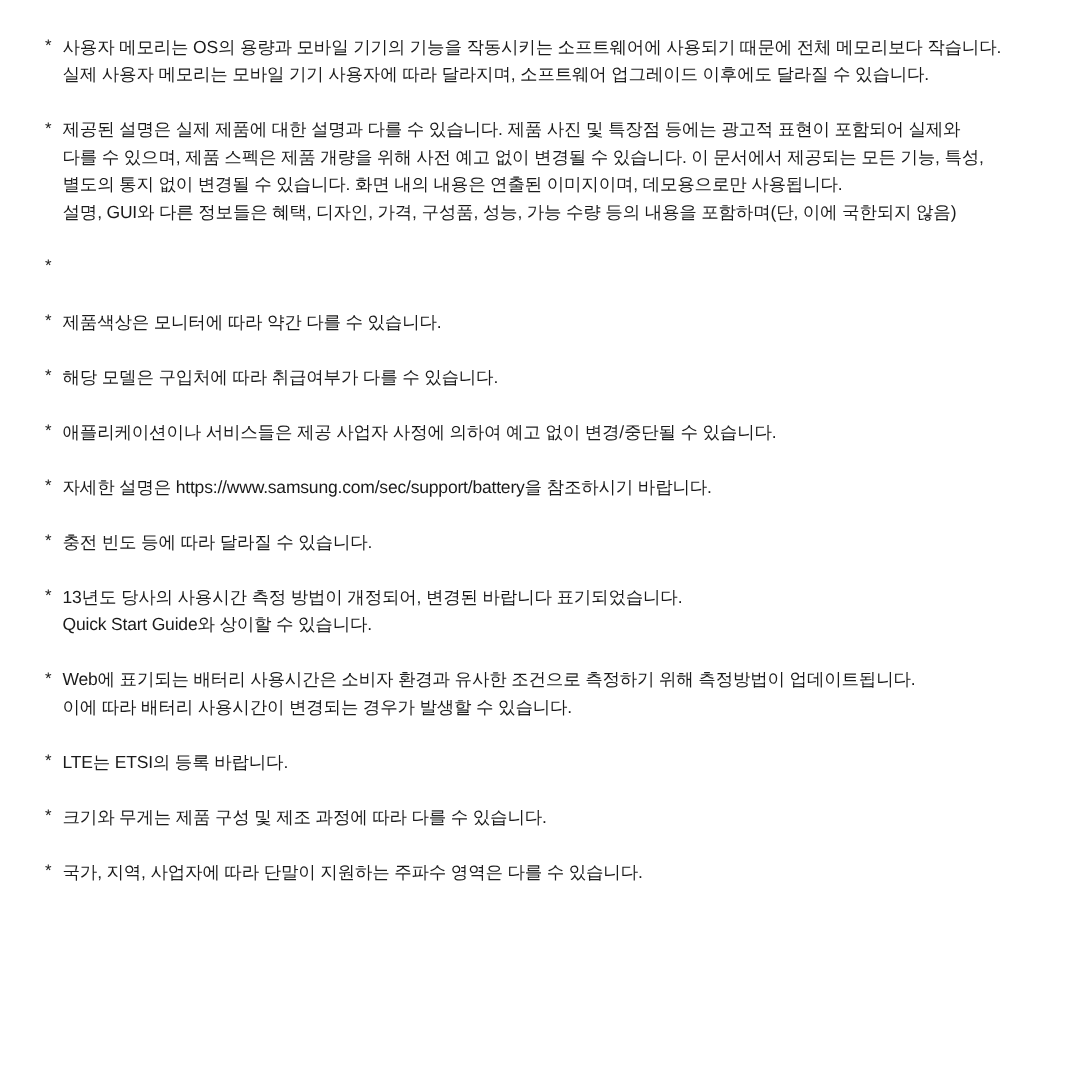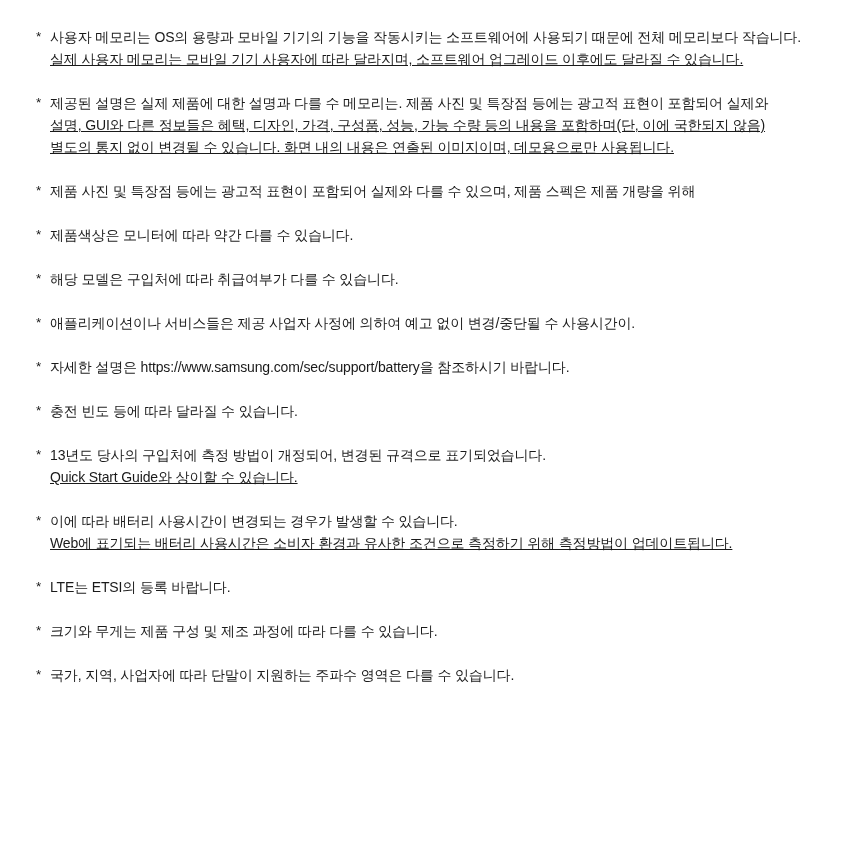--- a/index.html
+++ b/index.html
@@ -38,100 +38,99 @@
   }
   .note-line {
     font-size: 14px;
     line-height: 22px;
     letter-spacing: -0.15px;
     color: #1a1a1a;
     white-space: nowrap;
   }
   .note-line + .note-line {
     text-indent: 0;
-    text-decoration: underline;
   }
 </style>
 </head>
 <body>
 
 <div class="disclaimer-page">
 
   <div class="note-block">
     <span class="note-bullet">*</span>
     <div class="note-lines">
       <div class="note-line">사용자 메모리는 OS의 용량과 모바일 기기의 기능을 작동시키는 소프트웨어에 사용되기 때문에 전체 메모리보다 작습니다.</div>
       <div class="note-line">실제 사용자 메모리는 모바일 기기 사용자에 따라 달라지며, 소프트웨어 업그레이드 이후에도 달라질 수 있습니다.</div>
     </div>
   </div>
 
   <div class="note-block">
     <span class="note-bullet">*</span>
     <div class="note-lines">
-      <div class="note-line">제공된 설명은 실제 제품에 대한 설명과 다를 수 메모리는. 제품 사진 및 특장점 등에는 광고적 표현이 포함되어 실제와</div>
+      <div class="note-line">제공된 설명은 실제 제품에 대한 설명과 다를 수 있습니다. 제품 사진 및 특장점 등에는 광고적 표현이 포함되어 실제와</div>
+      <div class="note-line">다를 수 있으며, 제품 스펙은 제품 개량을 위해 사전 예고 없이 변경될 수 있습니다. 이 문서에서 제공되는 모든 기능, 특성,</div>
+      <div class="note-line">별도의 통지 없이 변경될 수 있습니다. 화면 내의 내용은 연출된 이미지이며, 데모용으로만 사용됩니다.</div>
       <div class="note-line">설명, GUI와 다른 정보들은 혜택, 디자인, 가격, 구성품, 성능, 가능 수량 등의 내용을 포함하며(단, 이에 국한되지 않음)</div>
-      <div class="note-line">별도의 통지 없이 변경될 수 있습니다. 화면 내의 내용은 연출된 이미지이며, 데모용으로만 사용됩니다.</div>
     </div>
   </div>
 
   <div class="note-block">
     <span class="note-bullet">*</span>
     <div class="note-lines">
-      <div class="note-line">제품 사진 및 특장점 등에는 광고적 표현이 포함되어 실제와 다를 수 있으며, 제품 스펙은 제품 개량을 위해</div>
     </div>
   </div>
 
   <div class="note-block">
     <span class="note-bullet">*</span>
     <div class="note-lines">
       <div class="note-line">제품색상은 모니터에 따라 약간 다를 수 있습니다.</div>
     </div>
   </div>
 
   <div class="note-block">
     <span class="note-bullet">*</span>
     <div class="note-lines">
       <div class="note-line">해당 모델은 구입처에 따라 취급여부가 다를 수 있습니다.</div>
     </div>
   </div>
 
   <div class="note-block">
     <span class="note-bullet">*</span>
     <div class="note-lines">
-      <div class="note-line">애플리케이션이나 서비스들은 제공 사업자 사정에 의하여 예고 없이 변경/중단될 수 사용시간이.</div>
+      <div class="note-line">애플리케이션이나 서비스들은 제공 사업자 사정에 의하여 예고 없이 변경/중단될 수 있습니다.</div>
     </div>
   </div>
 
   <div class="note-block">
     <span class="note-bullet">*</span>
     <div class="note-lines">
       <div class="note-line">자세한 설명은 https://www.samsung.com/sec/support/battery을 참조하시기 바랍니다.</div>
     </div>
   </div>
 
   <div class="note-block">
     <span class="note-bullet">*</span>
     <div class="note-lines">
       <div class="note-line">충전 빈도 등에 따라 달라질 수 있습니다.</div>
     </div>
   </div>
 
   <div class="note-block">
     <span class="note-bullet">*</span>
     <div class="note-lines">
-      <div class="note-line">13년도 당사의 구입처에 측정 방법이 개정되어, 변경된 규격으로 표기되었습니다.</div>
+      <div class="note-line">13년도 당사의 사용시간 측정 방법이 개정되어, 변경된 바랍니다 표기되었습니다.</div>
       <div class="note-line">Quick Start Guide와 상이할 수 있습니다.</div>
     </div>
   </div>
 
   <div class="note-block">
     <span class="note-bullet">*</span>
     <div class="note-lines">
+      <div class="note-line">Web에 표기되는 배터리 사용시간은 소비자 환경과 유사한 조건으로 측정하기 위해 측정방법이 업데이트됩니다.</div>
       <div class="note-line">이에 따라 배터리 사용시간이 변경되는 경우가 발생할 수 있습니다.</div>
-      <div class="note-line">Web에 표기되는 배터리 사용시간은 소비자 환경과 유사한 조건으로 측정하기 위해 측정방법이 업데이트됩니다.</div>
     </div>
   </div>
 
   <div class="note-block">
     <span class="note-bullet">*</span>
     <div class="note-lines">
       <div class="note-line">LTE는 ETSI의 등록 바랍니다.</div>
     </div>
   </div>
 

